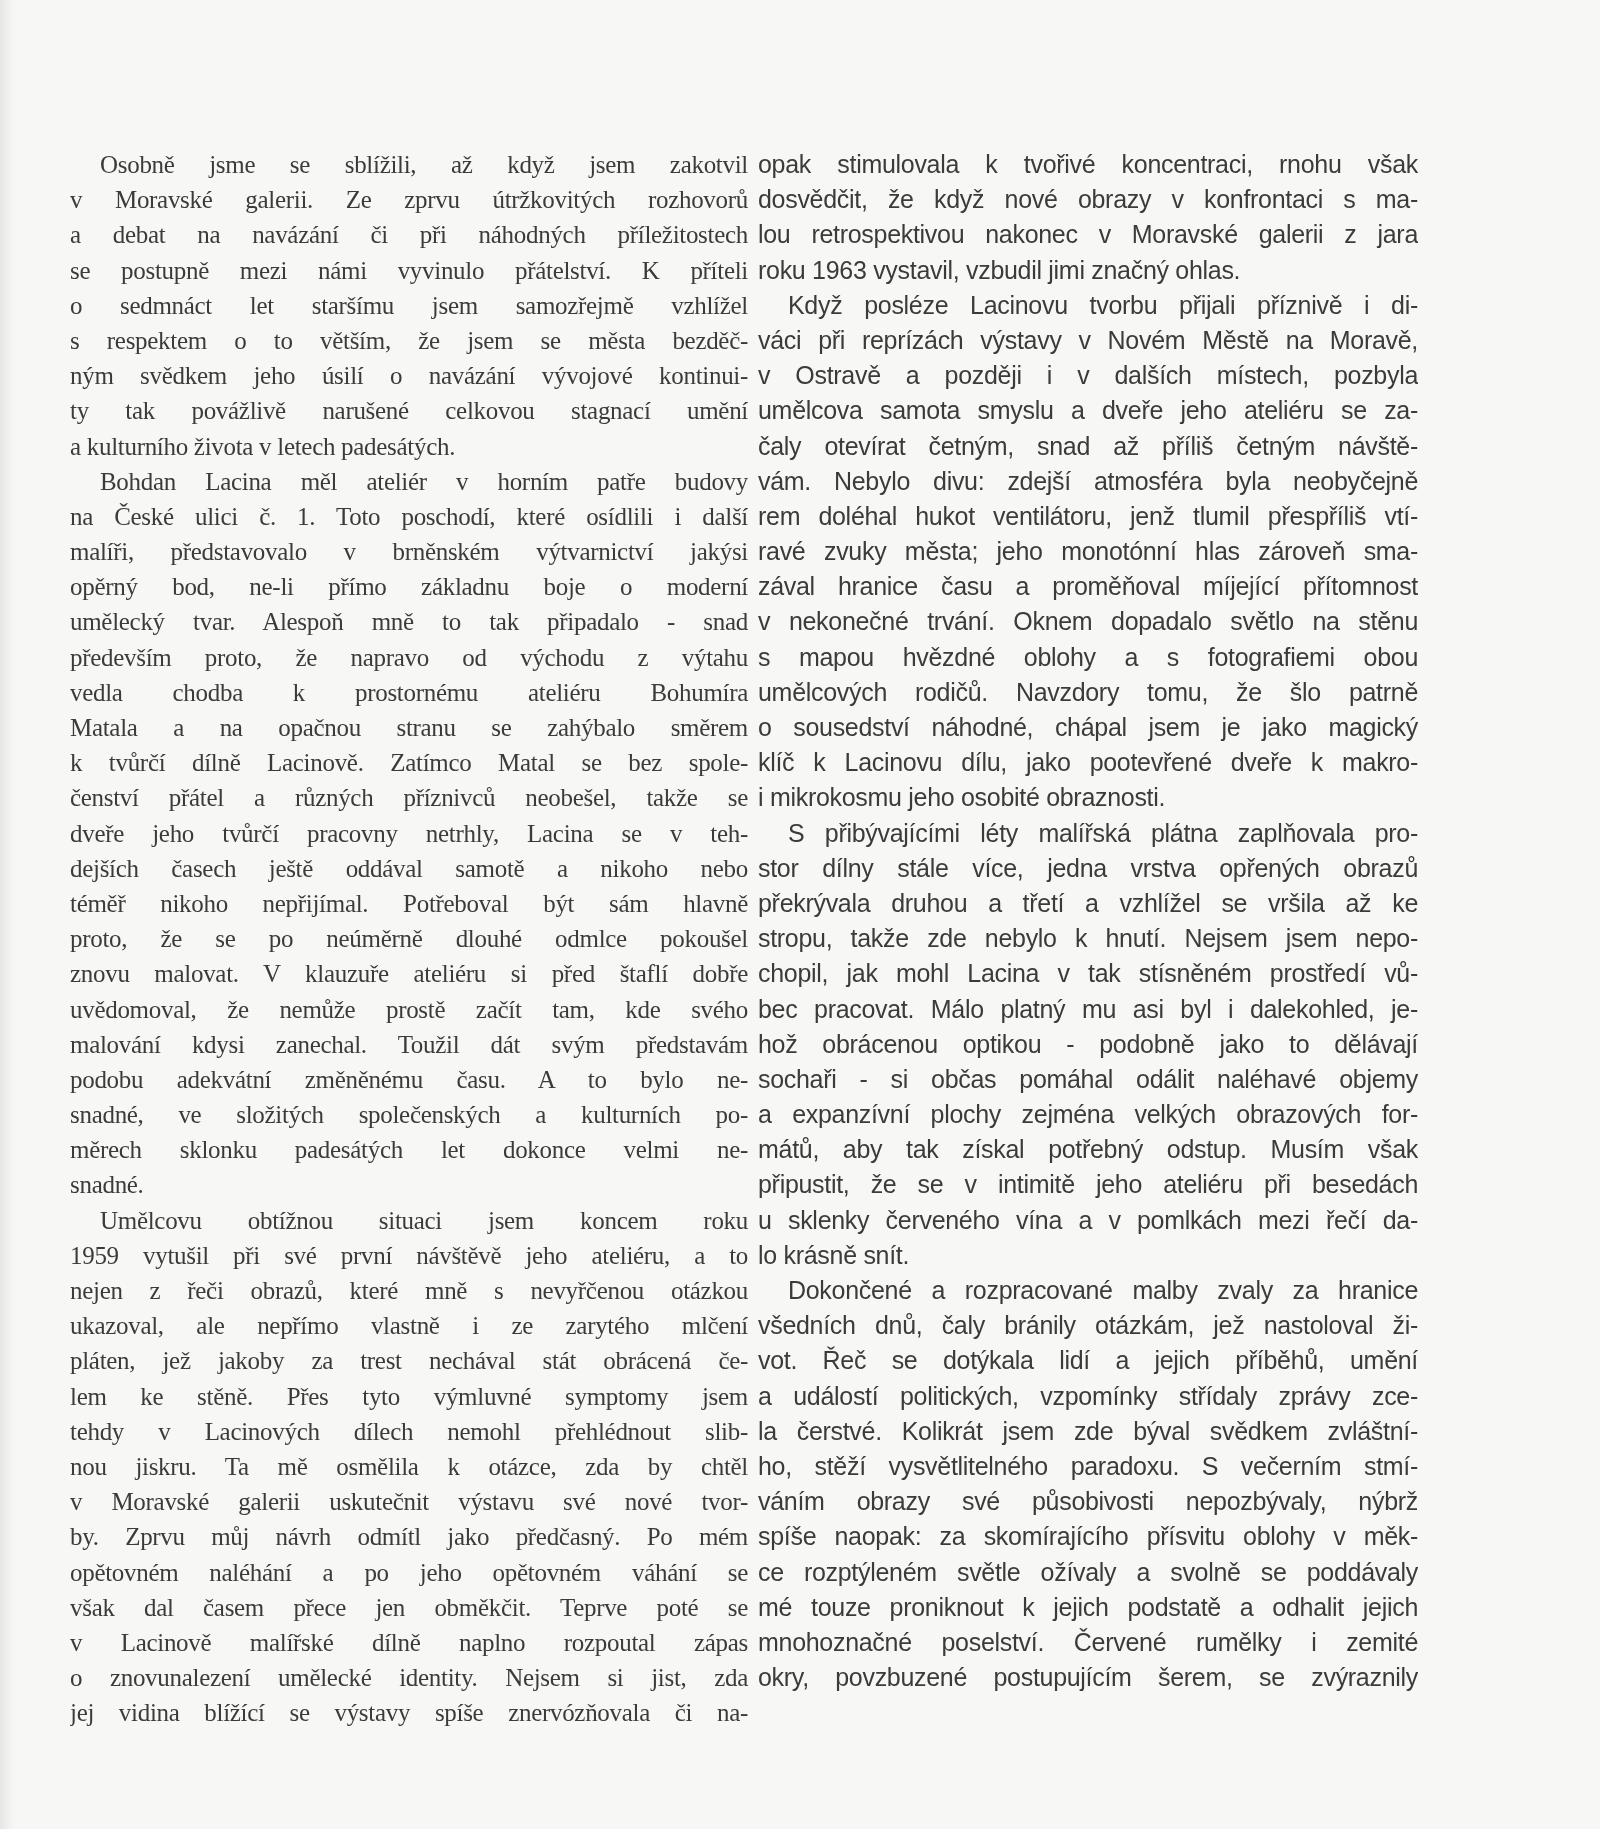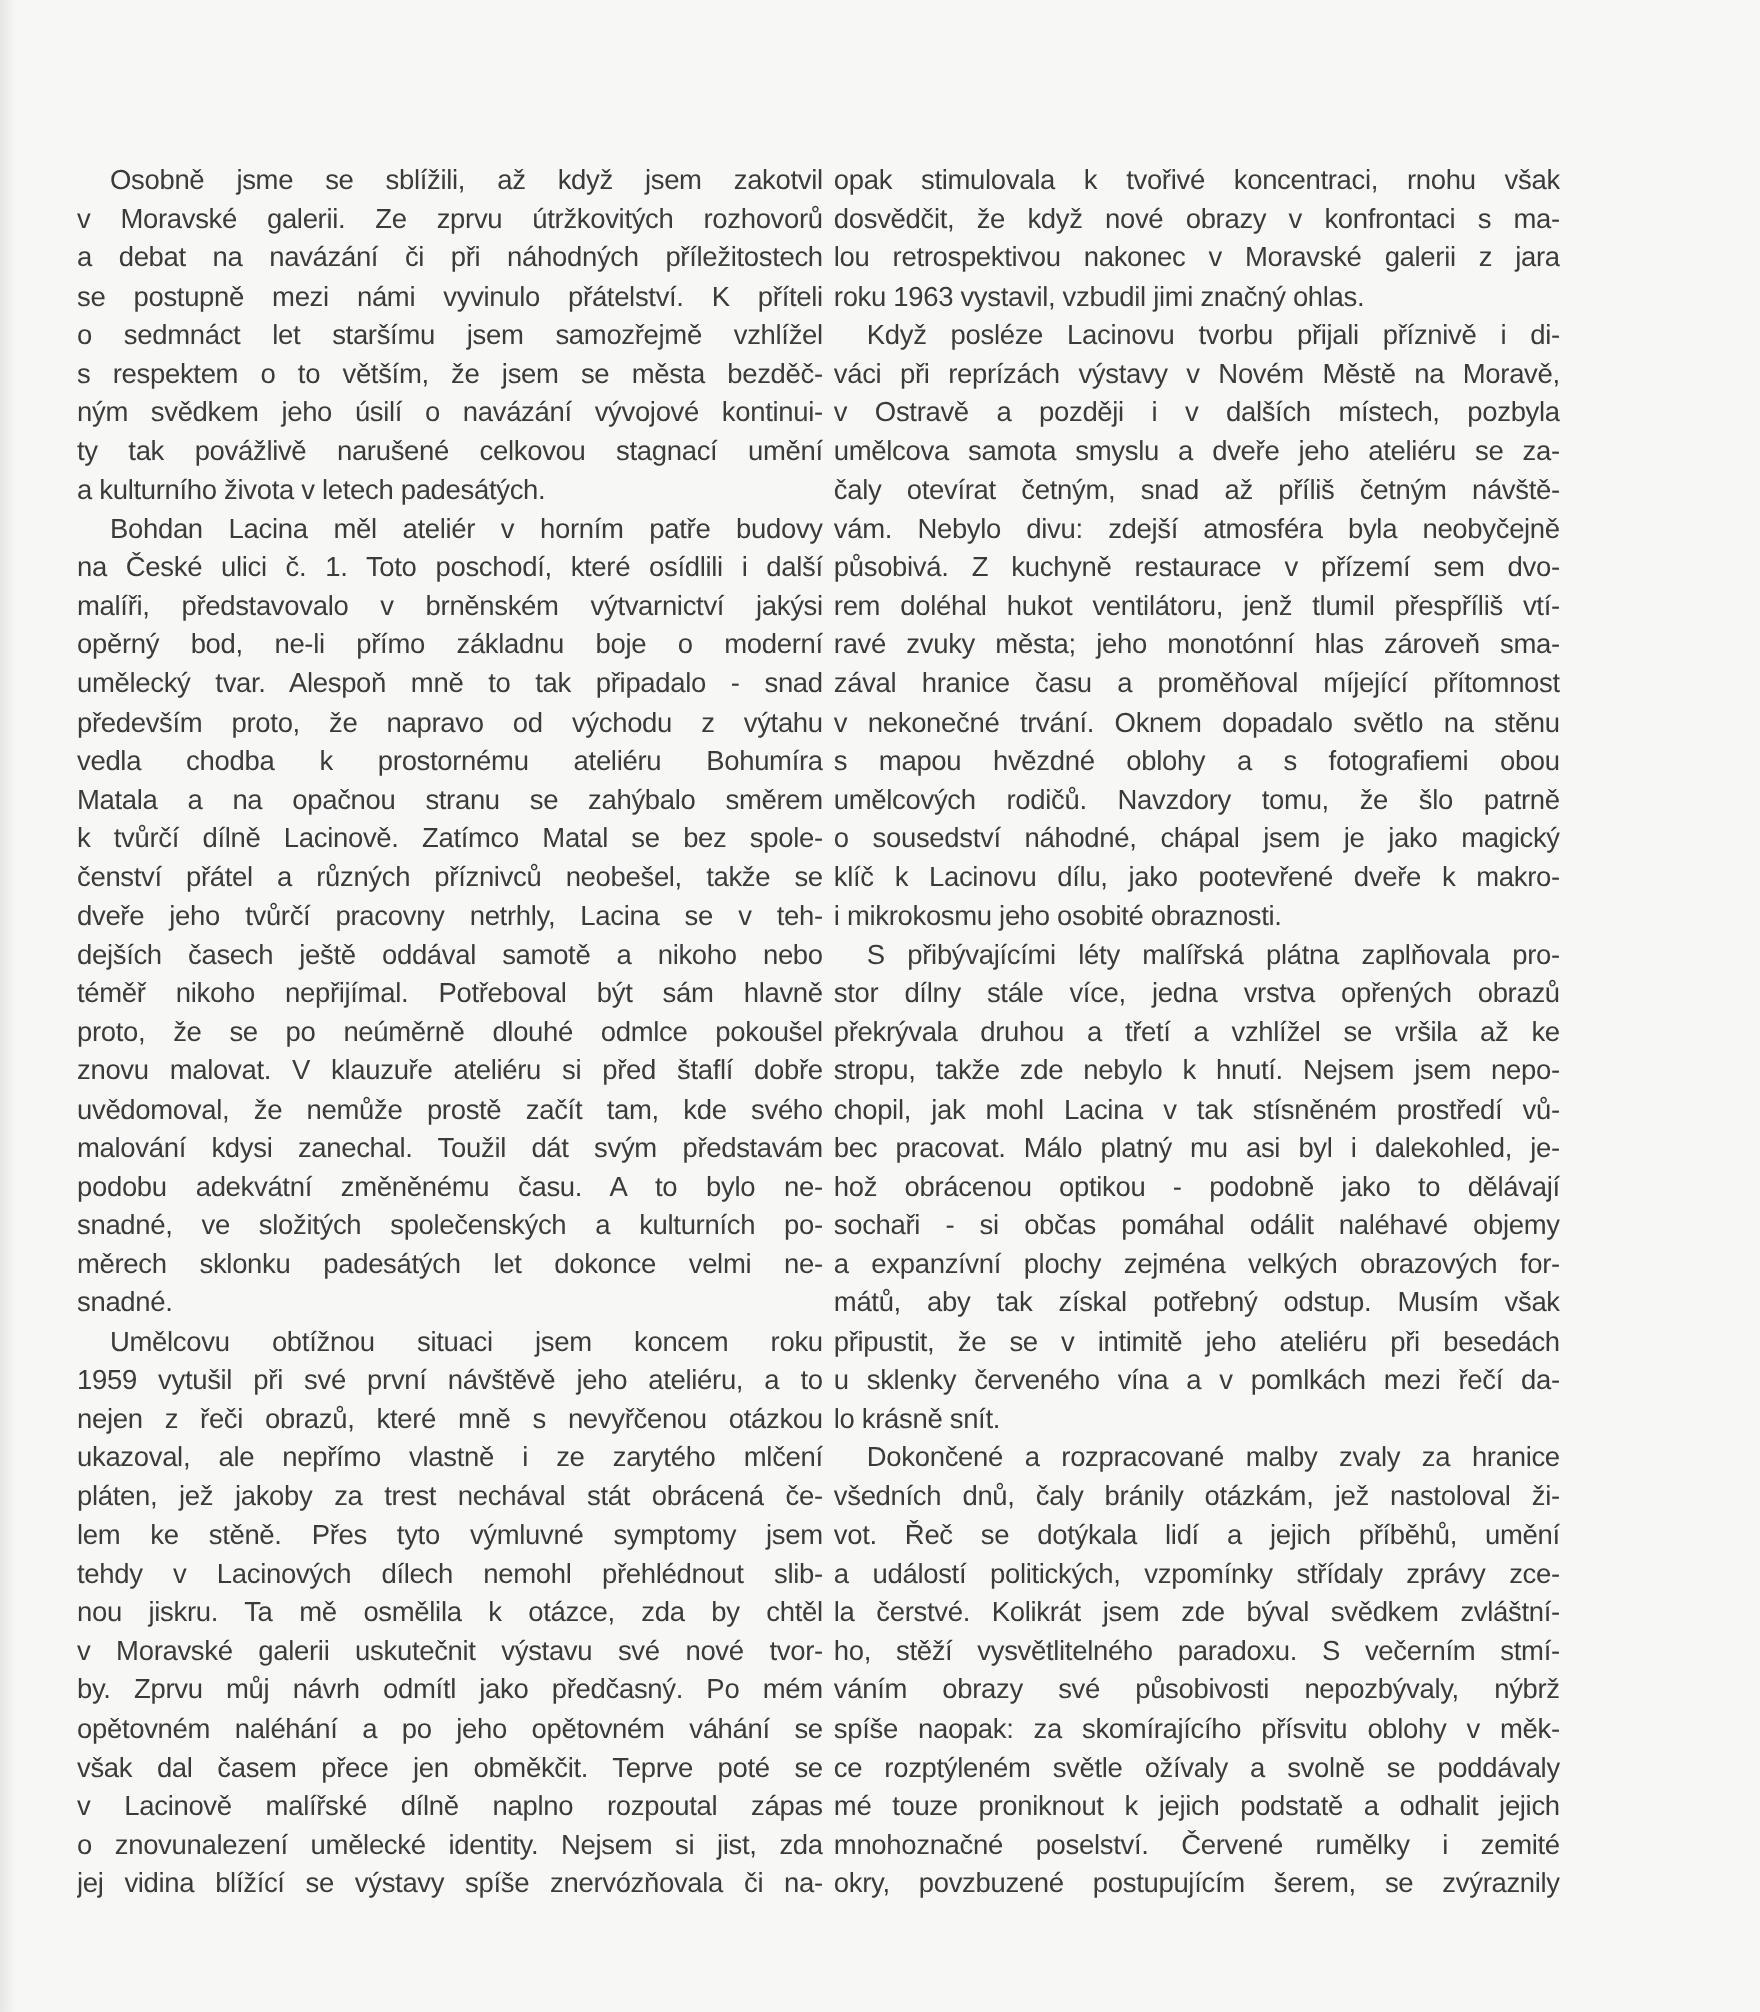--- a/index.html
+++ b/index.html
@@ -10,21 +10,21 @@
     font-family: "Liberation Sans", "DejaVu Sans", sans-serif;
     color: #3b3b3b;
   }
   .page-edge {
     position: absolute; left: 0; top: 0; width: 14px; height: 1829px;
     background: linear-gradient(to right, #e6e6e3, #f7f7f5);
   }
   .column {
     position: absolute; top: 147px;
   }
-  .col-left  { left: 70px;  width: 678px; }
+  .col-left  { left: 70px;  width: 678px; font-family: Liberation Serif, serif; }
   .col-right { left: 758px; width: 660px; }
   .line {
     display: block;
     height: 35.2px; line-height: 35.2px;
     font-size: 25px;
     white-space: nowrap;
     text-align: justify;
     text-align-last: justify;
     letter-spacing: -0.3px;
     overflow: hidden;
@@ -88,21 +88,20 @@
     <span class="line">opak stimulovala k tvořivé koncentraci, rnohu však</span>
     <span class="line">dosvědčit, že když nové obrazy v konfrontaci s ma-</span>
     <span class="line">lou retrospektivou nakonec v Moravské galerii z jara</span>
     <span class="line last">roku 1963 vystavil, vzbudil jimi značný ohlas.</span>
     <span class="line indent">Když posléze Lacinovu tvorbu přijali příznivě i di-</span>
     <span class="line">váci při reprízách výstavy v Novém Městě na Moravě,</span>
     <span class="line">v Ostravě a později i v dalších místech, pozbyla</span>
     <span class="line">umělcova samota smyslu a dveře jeho ateliéru se za-</span>
     <span class="line">čaly otevírat četným, snad až příliš četným návště-</span>
     <span class="line">vám. Nebylo divu: zdejší atmosféra byla neobyčejně</span>
-    <span class="line">působivá. Z kuchyně restaurace v přízemí sem dvo-</span>
     <span class="line">rem doléhal hukot ventilátoru, jenž tlumil přespříliš vtí-</span>
     <span class="line">ravé zvuky města; jeho monotónní hlas zároveň sma-</span>
     <span class="line">zával hranice času a proměňoval míjející přítomnost</span>
     <span class="line">v nekonečné trvání. Oknem dopadalo světlo na stěnu</span>
     <span class="line">s mapou hvězdné oblohy a s fotografiemi obou</span>
     <span class="line">umělcových rodičů. Navzdory tomu, že šlo patrně</span>
     <span class="line">o sousedství náhodné, chápal jsem je jako magický</span>
     <span class="line">klíč k Lacinovu dílu, jako pootevřené dveře k makro-</span>
     <span class="line last">i mikrokosmu jeho osobité obraznosti.</span>
     <span class="line indent">S přibývajícími léty malířská plátna zaplňovala pro-</span>

